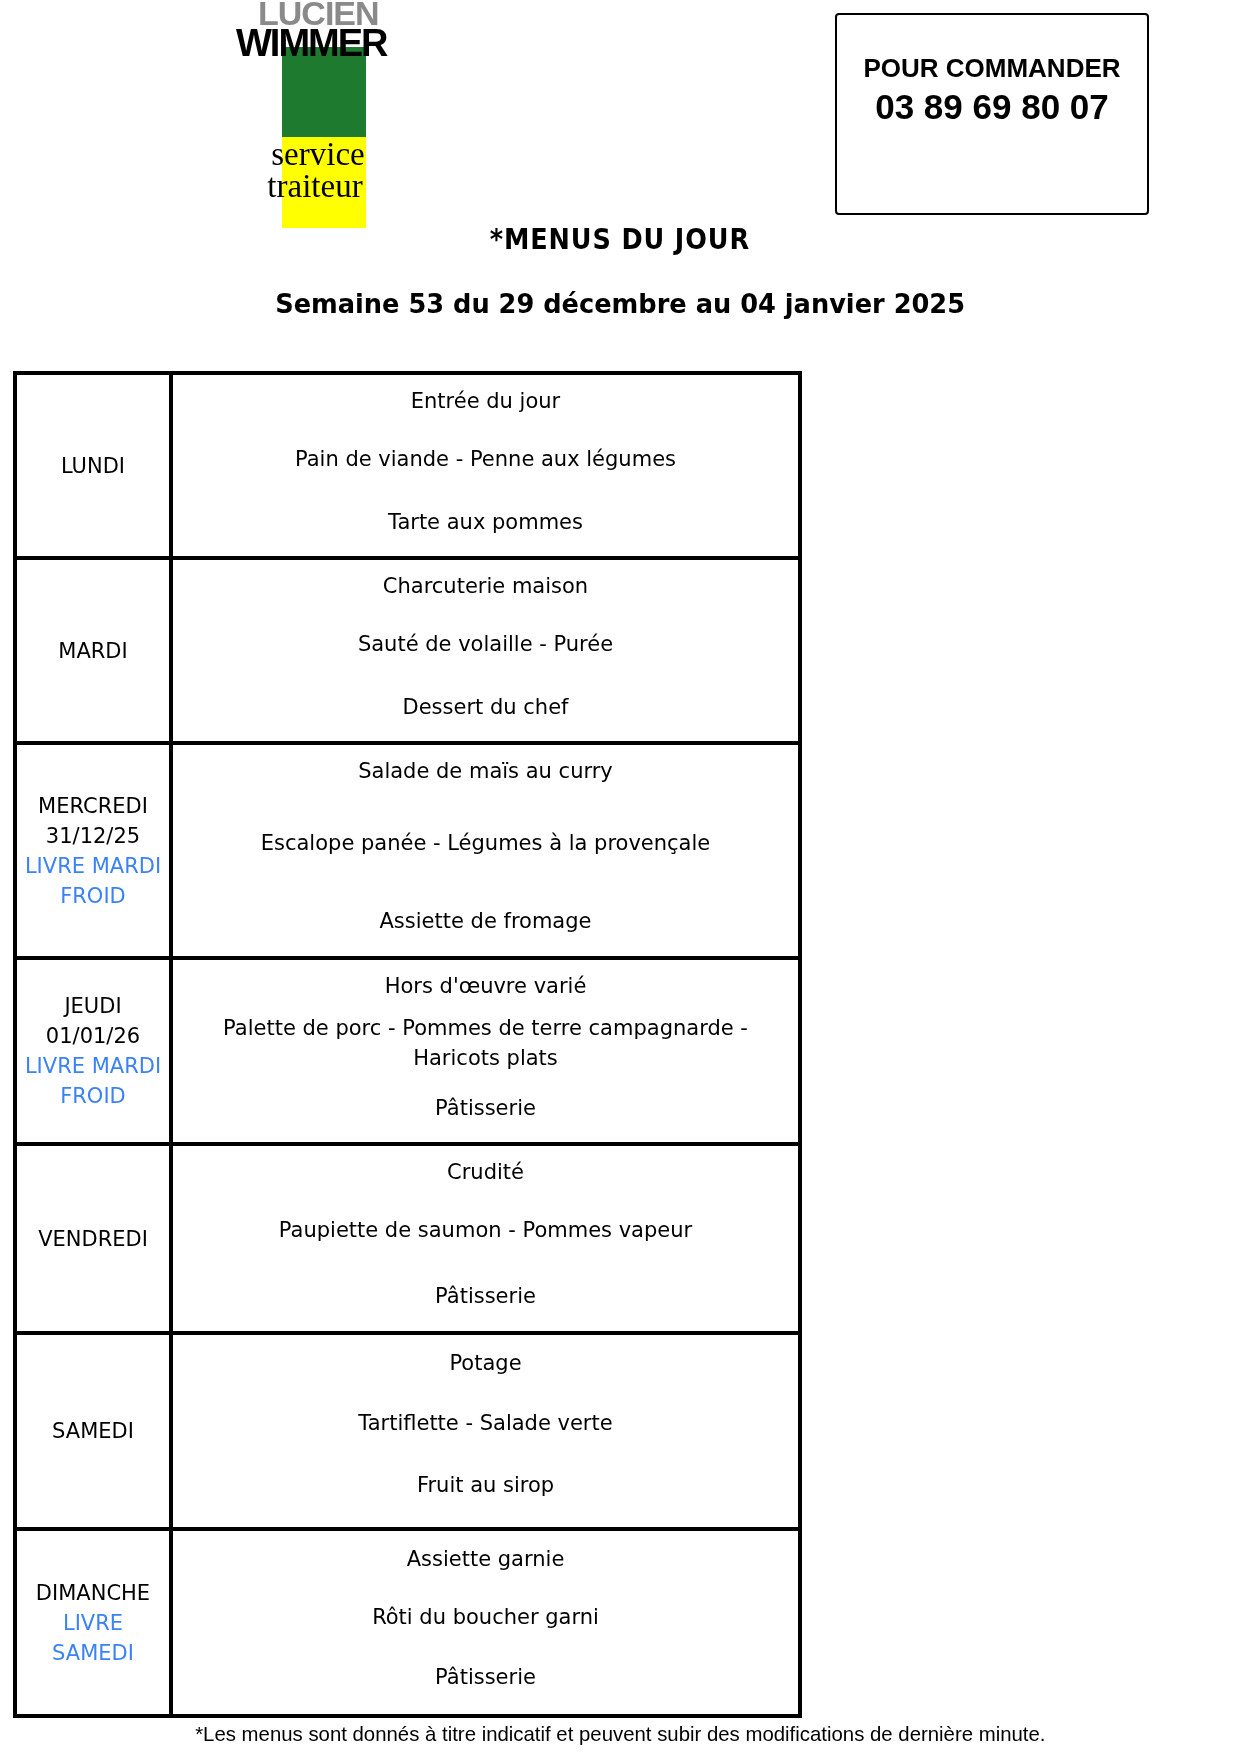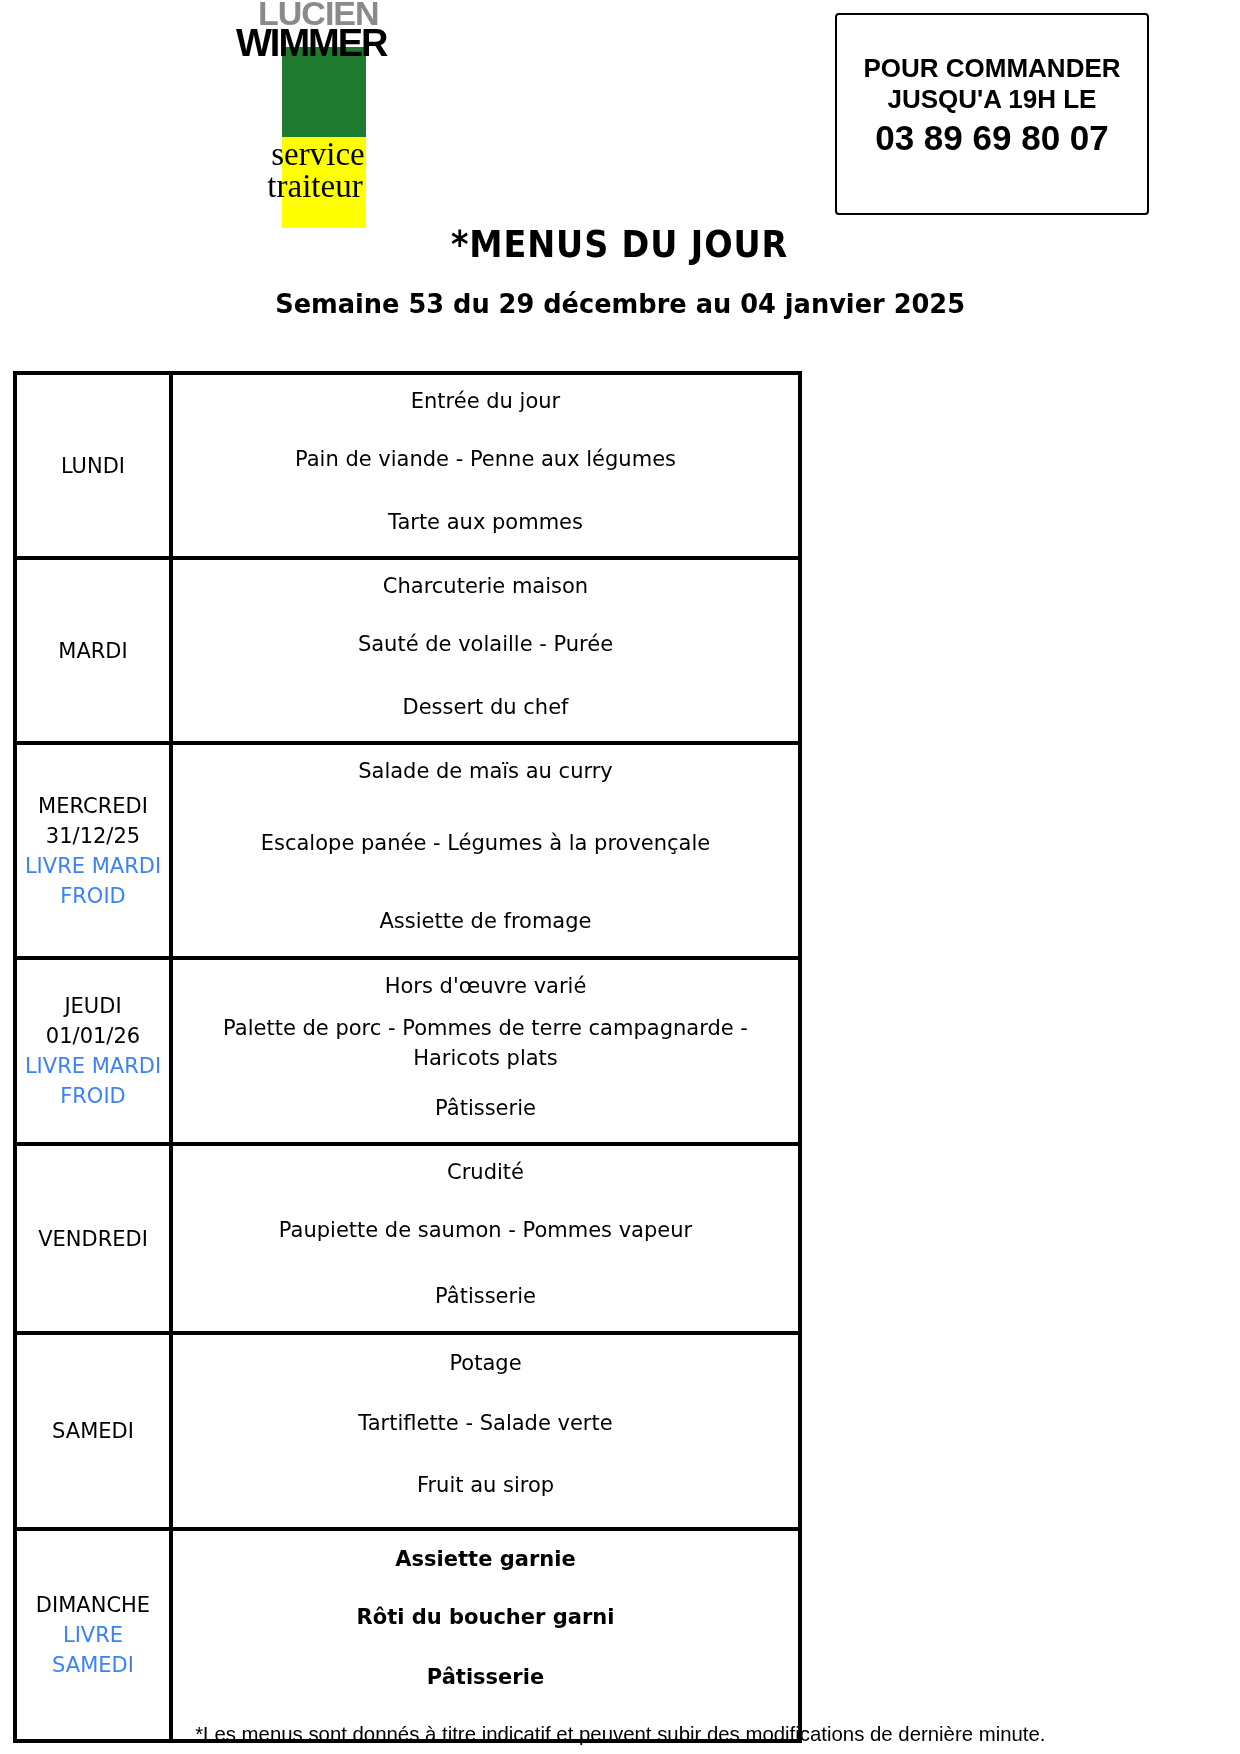--- a/index.html
+++ b/index.html
@@ -29,21 +29,21 @@
       position: absolute; left: 835px; top: 13px; width: 314px; height: 202px;
       border: 2px solid #000; border-radius: 4px; box-sizing: border-box;
       text-align: center; font-family: "Liberation Sans", sans-serif; font-weight: bold;
       padding-top: 38px;
     }
     .order-box .line { font-size: 26px; line-height: 31px; }
     .order-box .phone { font-size: 35px; line-height: 42px; margin-top: 2px; }
 
     .title {
       position: absolute; left: 0; width: 1240px; top: 222px; text-align: center;
-      font-family: "DejaVu Sans", sans-serif; font-weight: bold; font-size: 38px;
+      font-family: "DejaVu Sans", sans-serif; font-weight: bold; font-size: 29px;
       letter-spacing: 1px;
     }
     .title span { display: inline-block; transform: scaleX(0.88); }
     .subtitle {
       position: absolute; left: 0; width: 1240px; top: 288px; text-align: center;
       font-family: "DejaVu Sans", sans-serif; font-weight: bold; font-size: 27px;
     }
     .subtitle span { display: inline-block; transform: scaleX(0.95); }
 
     table.menu {
@@ -68,21 +68,20 @@
   <div class="green"></div>
   <div class="yellow"></div>
   <div class="lucien">LUCIEN</div>
   <div class="wimmer">WIMMER</div>
   <div class="service">service</div>
   <div class="traiteur">traiteur</div>
 </div>
 
 <div class="order-box">
   <div class="line">POUR COMMANDER</div>
-  <div class="line">JUSQU'A 19H LE</div>
   <div class="phone">03 89 69 80 07</div>
 </div>
 
 <div class="title"><span>*MENUS DU JOUR</span></div>
 <div class="subtitle"><span>Semaine 53 du 29 décembre au 04 janvier 2025</span></div>
 
 <table class="menu">
   <tbody id="menu-body">
       <tr style="height: 185px;">
         <td class="day">
@@ -163,21 +162,21 @@
           </div>
         </td>
       </tr>
       <tr style="height: 187px;">
         <td class="day">
           <div>DIMANCHE</div>
           <div class="red">LIVRE</div>
           <div class="red">SAMEDI</div>
         </td>
         <td class="dishes">
-          <div style="position: relative; height: 208px; font-weight: bold;">
+          <div style="position: relative; height: 183px;">
             <span class="dish" style="position: absolute; left: 0px; right: 0px; top: 16px;">Assiette garnie</span>
             <span class="dish" style="position: absolute; left: 0px; right: 0px; top: 74px;">Rôti du boucher garni</span>
             <span class="dish" style="position: absolute; left: 0px; right: 0px; top: 134px;">Pâtisserie</span>
           </div>
         </td>
       </tr>
     </tbody>
 </table>
 
 <div class="footnote"><span>*Les menus sont donnés à titre indicatif et peuvent subir des modifications de dernière minute.</span></div>

